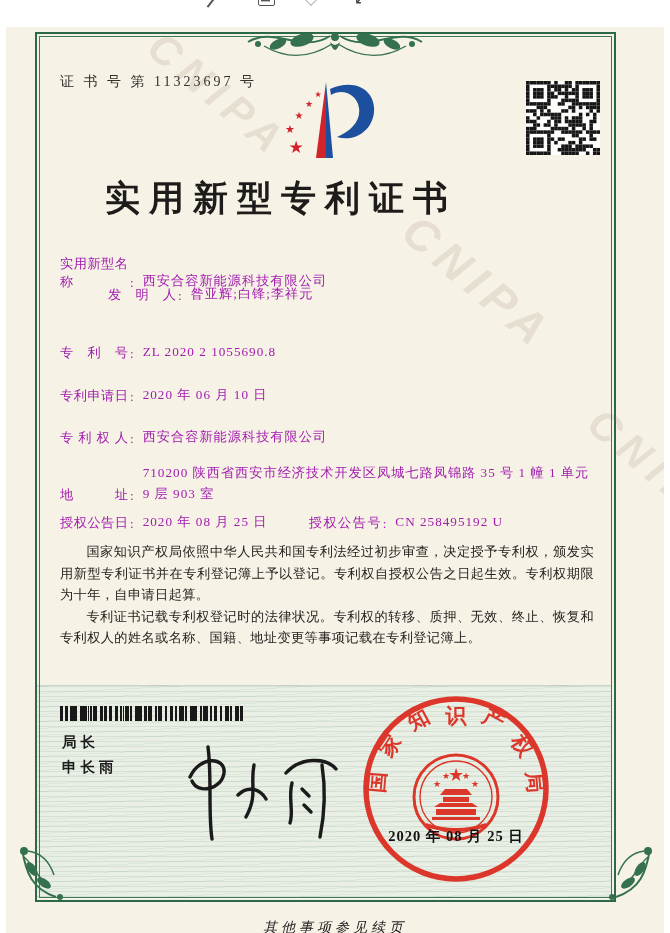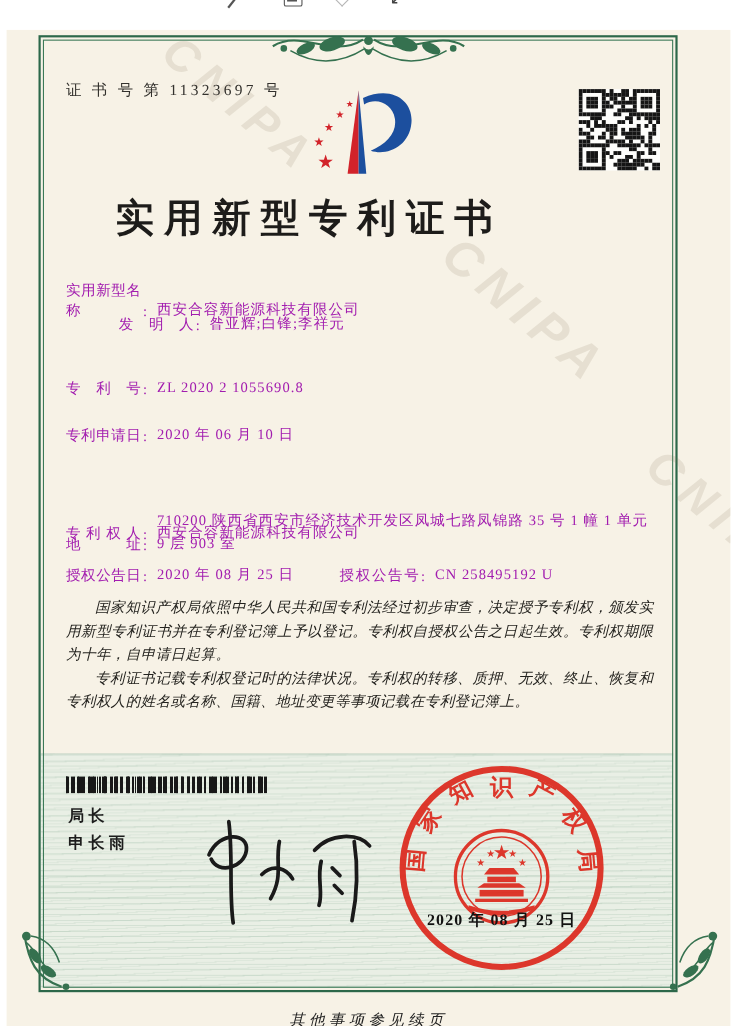--- a/index.html
+++ b/index.html
@@ -27,26 +27,26 @@
   .wm2{left:382px;top:228px;}
   .wm3{left:568px;top:420px;font-size:42px;}
   
   .certno{position:absolute;left:54px;top:46px;font-size:14px;letter-spacing:3px;color:#33312d;z-index:2;}
   .title{position:absolute;left:0;top:148px;width:550px;text-align:center;font-size:35px;font-weight:bold;
          letter-spacing:9px;color:#1d1c1a;z-index:2;}
   .row{position:absolute;left:54px;display:flex;align-items:flex-end;font-size:13.2px;color:#a21caf;z-index:2;}
   .lbl{display:inline-block;width:68px;text-align:justify;text-align-last:justify;flex:none;}
   .colon{margin:0 9px 0 2px;flex:none;}
   .val{letter-spacing:1px;line-height:21px;}
-  .r1{top:228px;} .r2{top:256px;margin-left:48px;} .r3{top:314px;} .r4{top:357px;} .r5{top:399px;margin-top:47px;}
+  .r1{top:228px;} .r2{top:256px;margin-left:48px;} .r3{top:314px;} .r4{top:357px;} .r5{top:399px;}
   .r6{top:435px;} .r6 .val{width:452px;}
   .r7{top:484px;} .lbl2{display:inline-block;width:72px;text-align:justify;text-align-last:justify;flex:none;margin-left:16px;}
   .paras{position:absolute;left:54px;top:514px;width:534px;z-index:2;}
   .paras p{margin:0;text-indent:2em;text-align:justify;font-size:13.2px;line-height:21.5px;
-           font-style:italic;color:#24231f;letter-spacing:.4px;}
+           color:#24231f;letter-spacing:.4px;}
   
   .barcode{position:absolute;left:54px;top:679px;width:184px;height:15px;z-index:2;background:
      repeating-linear-gradient(90deg,#181818 0 2px,rgba(0,0,0,0) 2px 5px),
      repeating-linear-gradient(90deg,#181818 0 1px,rgba(0,0,0,0) 1px 7px),
      repeating-linear-gradient(90deg,#181818 0 3px,rgba(0,0,0,0) 3px 11px);}
   .official{position:absolute;left:56px;top:703px;z-index:2;font-family:"Liberation Sans","DejaVu Sans",sans-serif;
             font-weight:bold;font-size:14.5px;color:#1c1c1c;letter-spacing:4px;line-height:25px;}
   .sig{position:absolute;left:168px;top:710px;z-index:3;}
   .seal{position:absolute;left:352px;top:664px;z-index:2;opacity:.9;}
   .sealdate{position:absolute;left:354px;top:800px;width:192px;text-align:center;font-size:14.5px;

